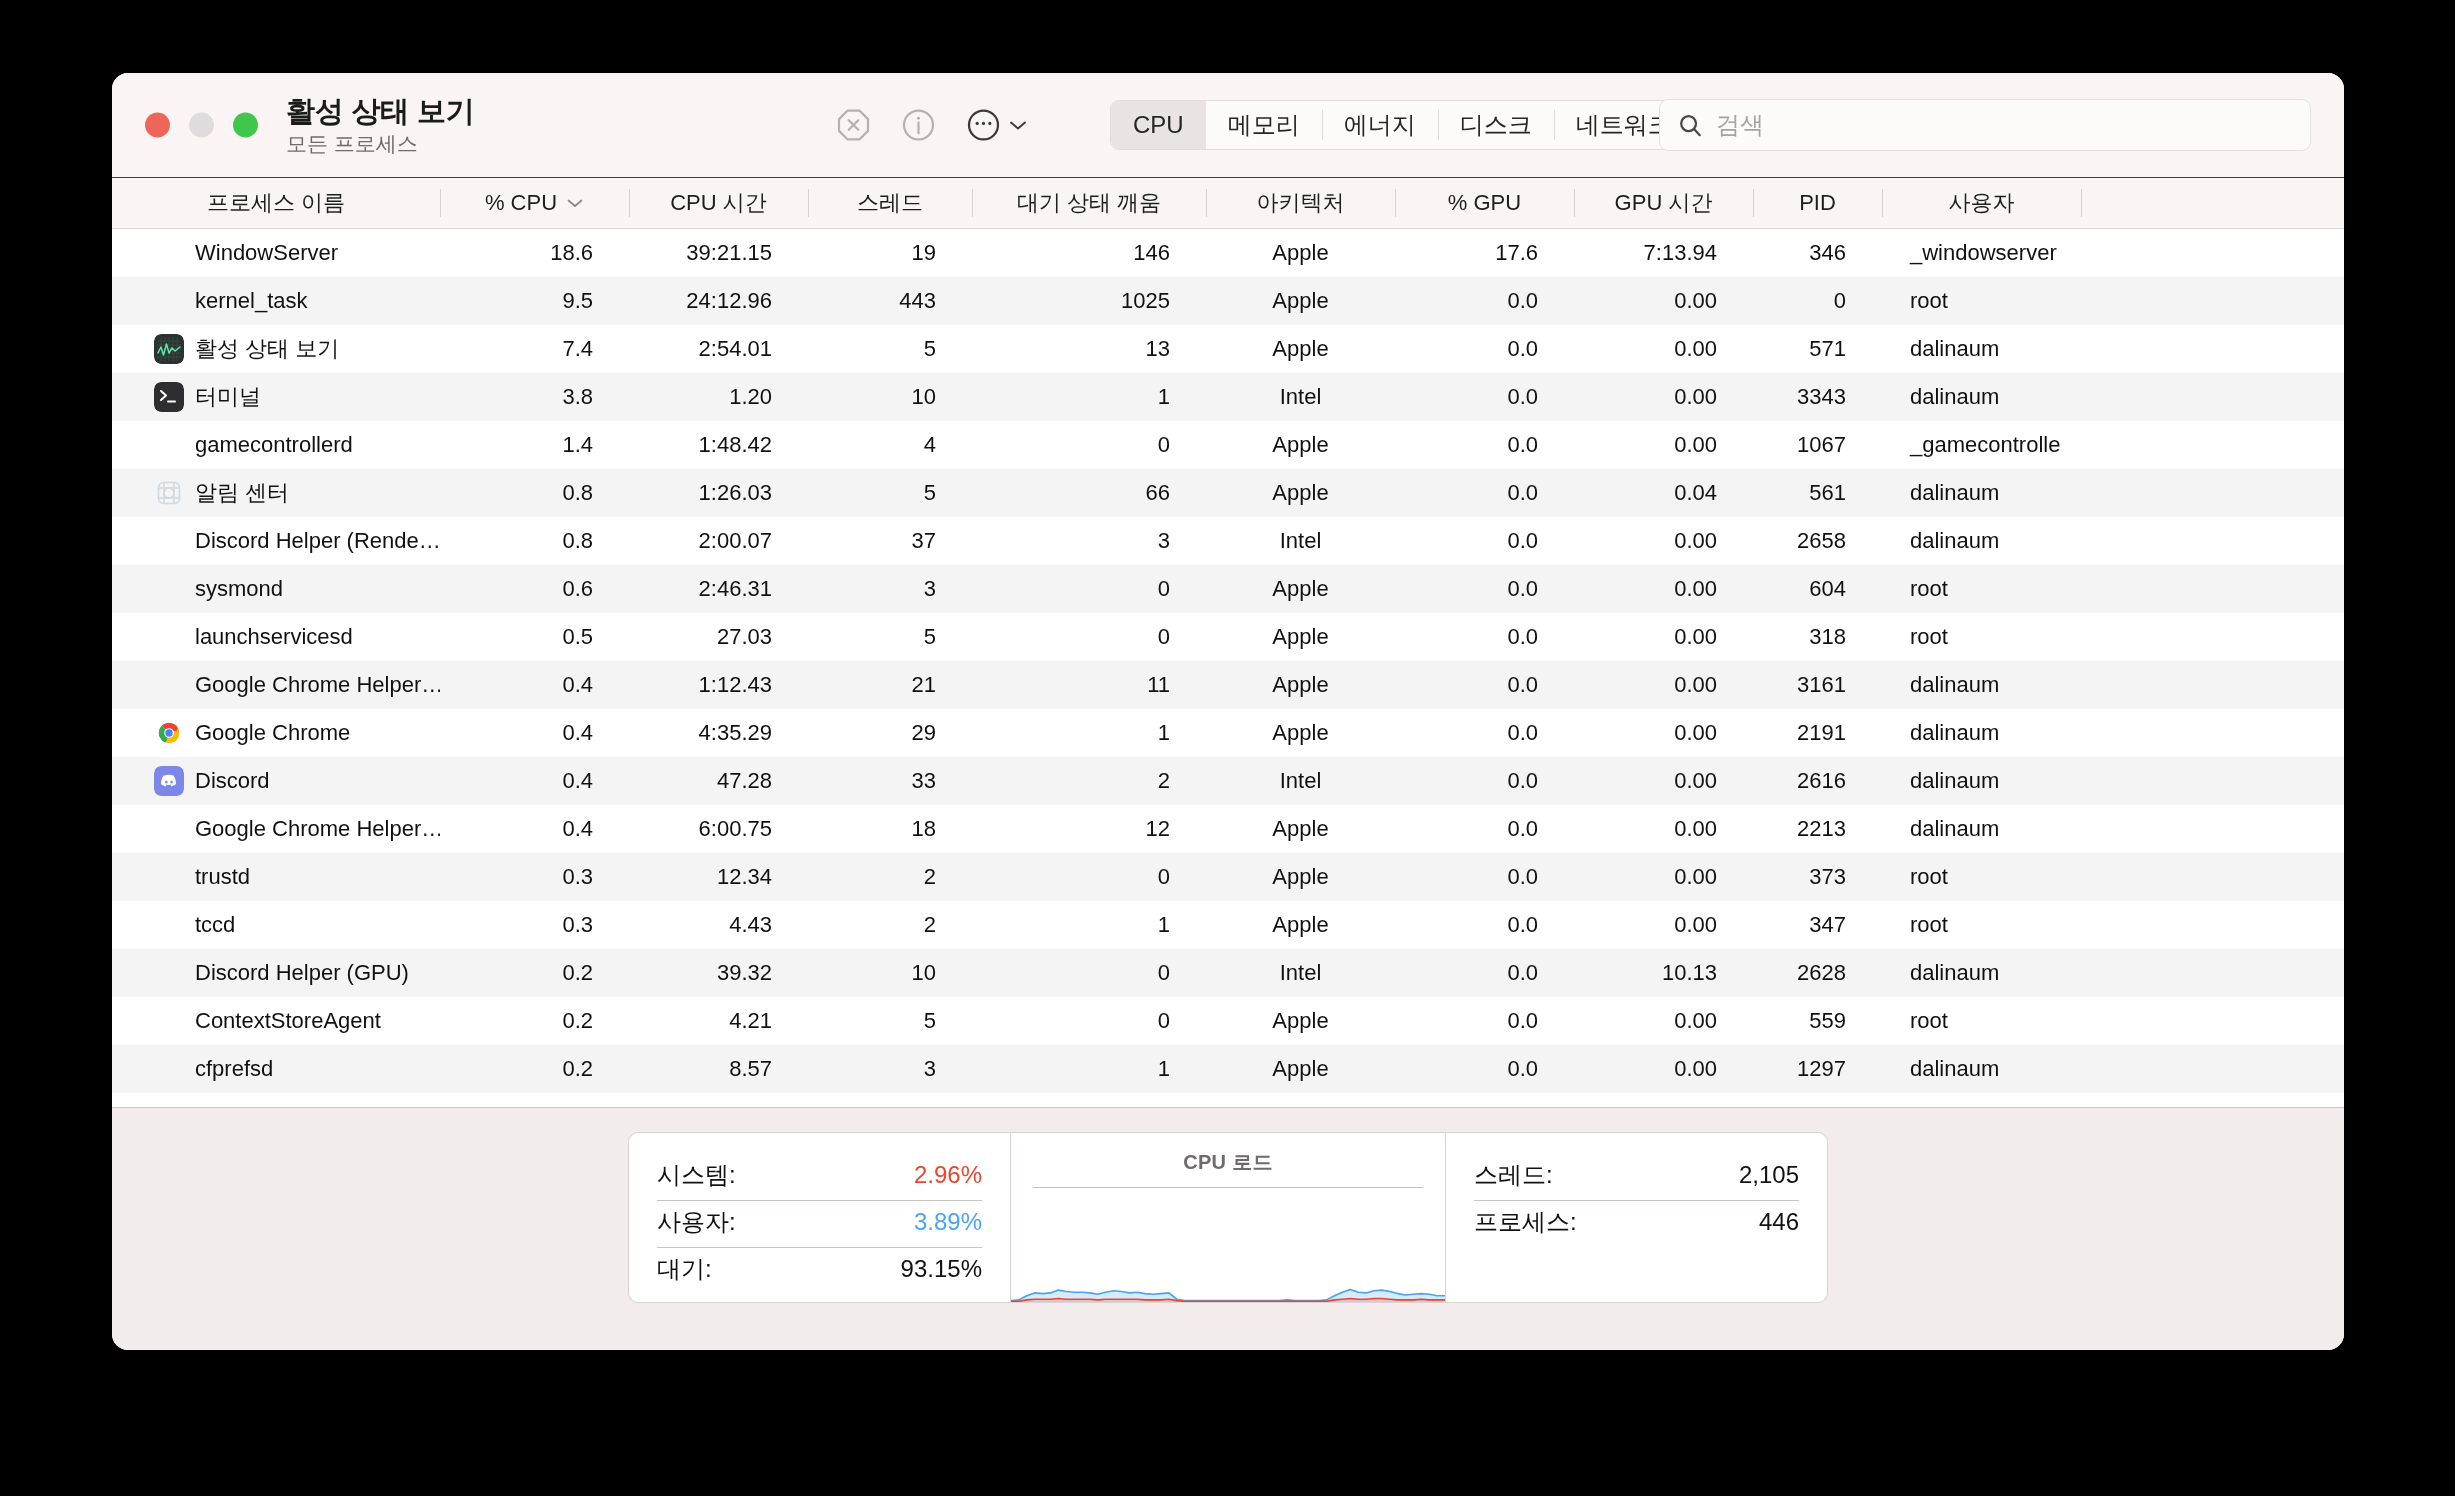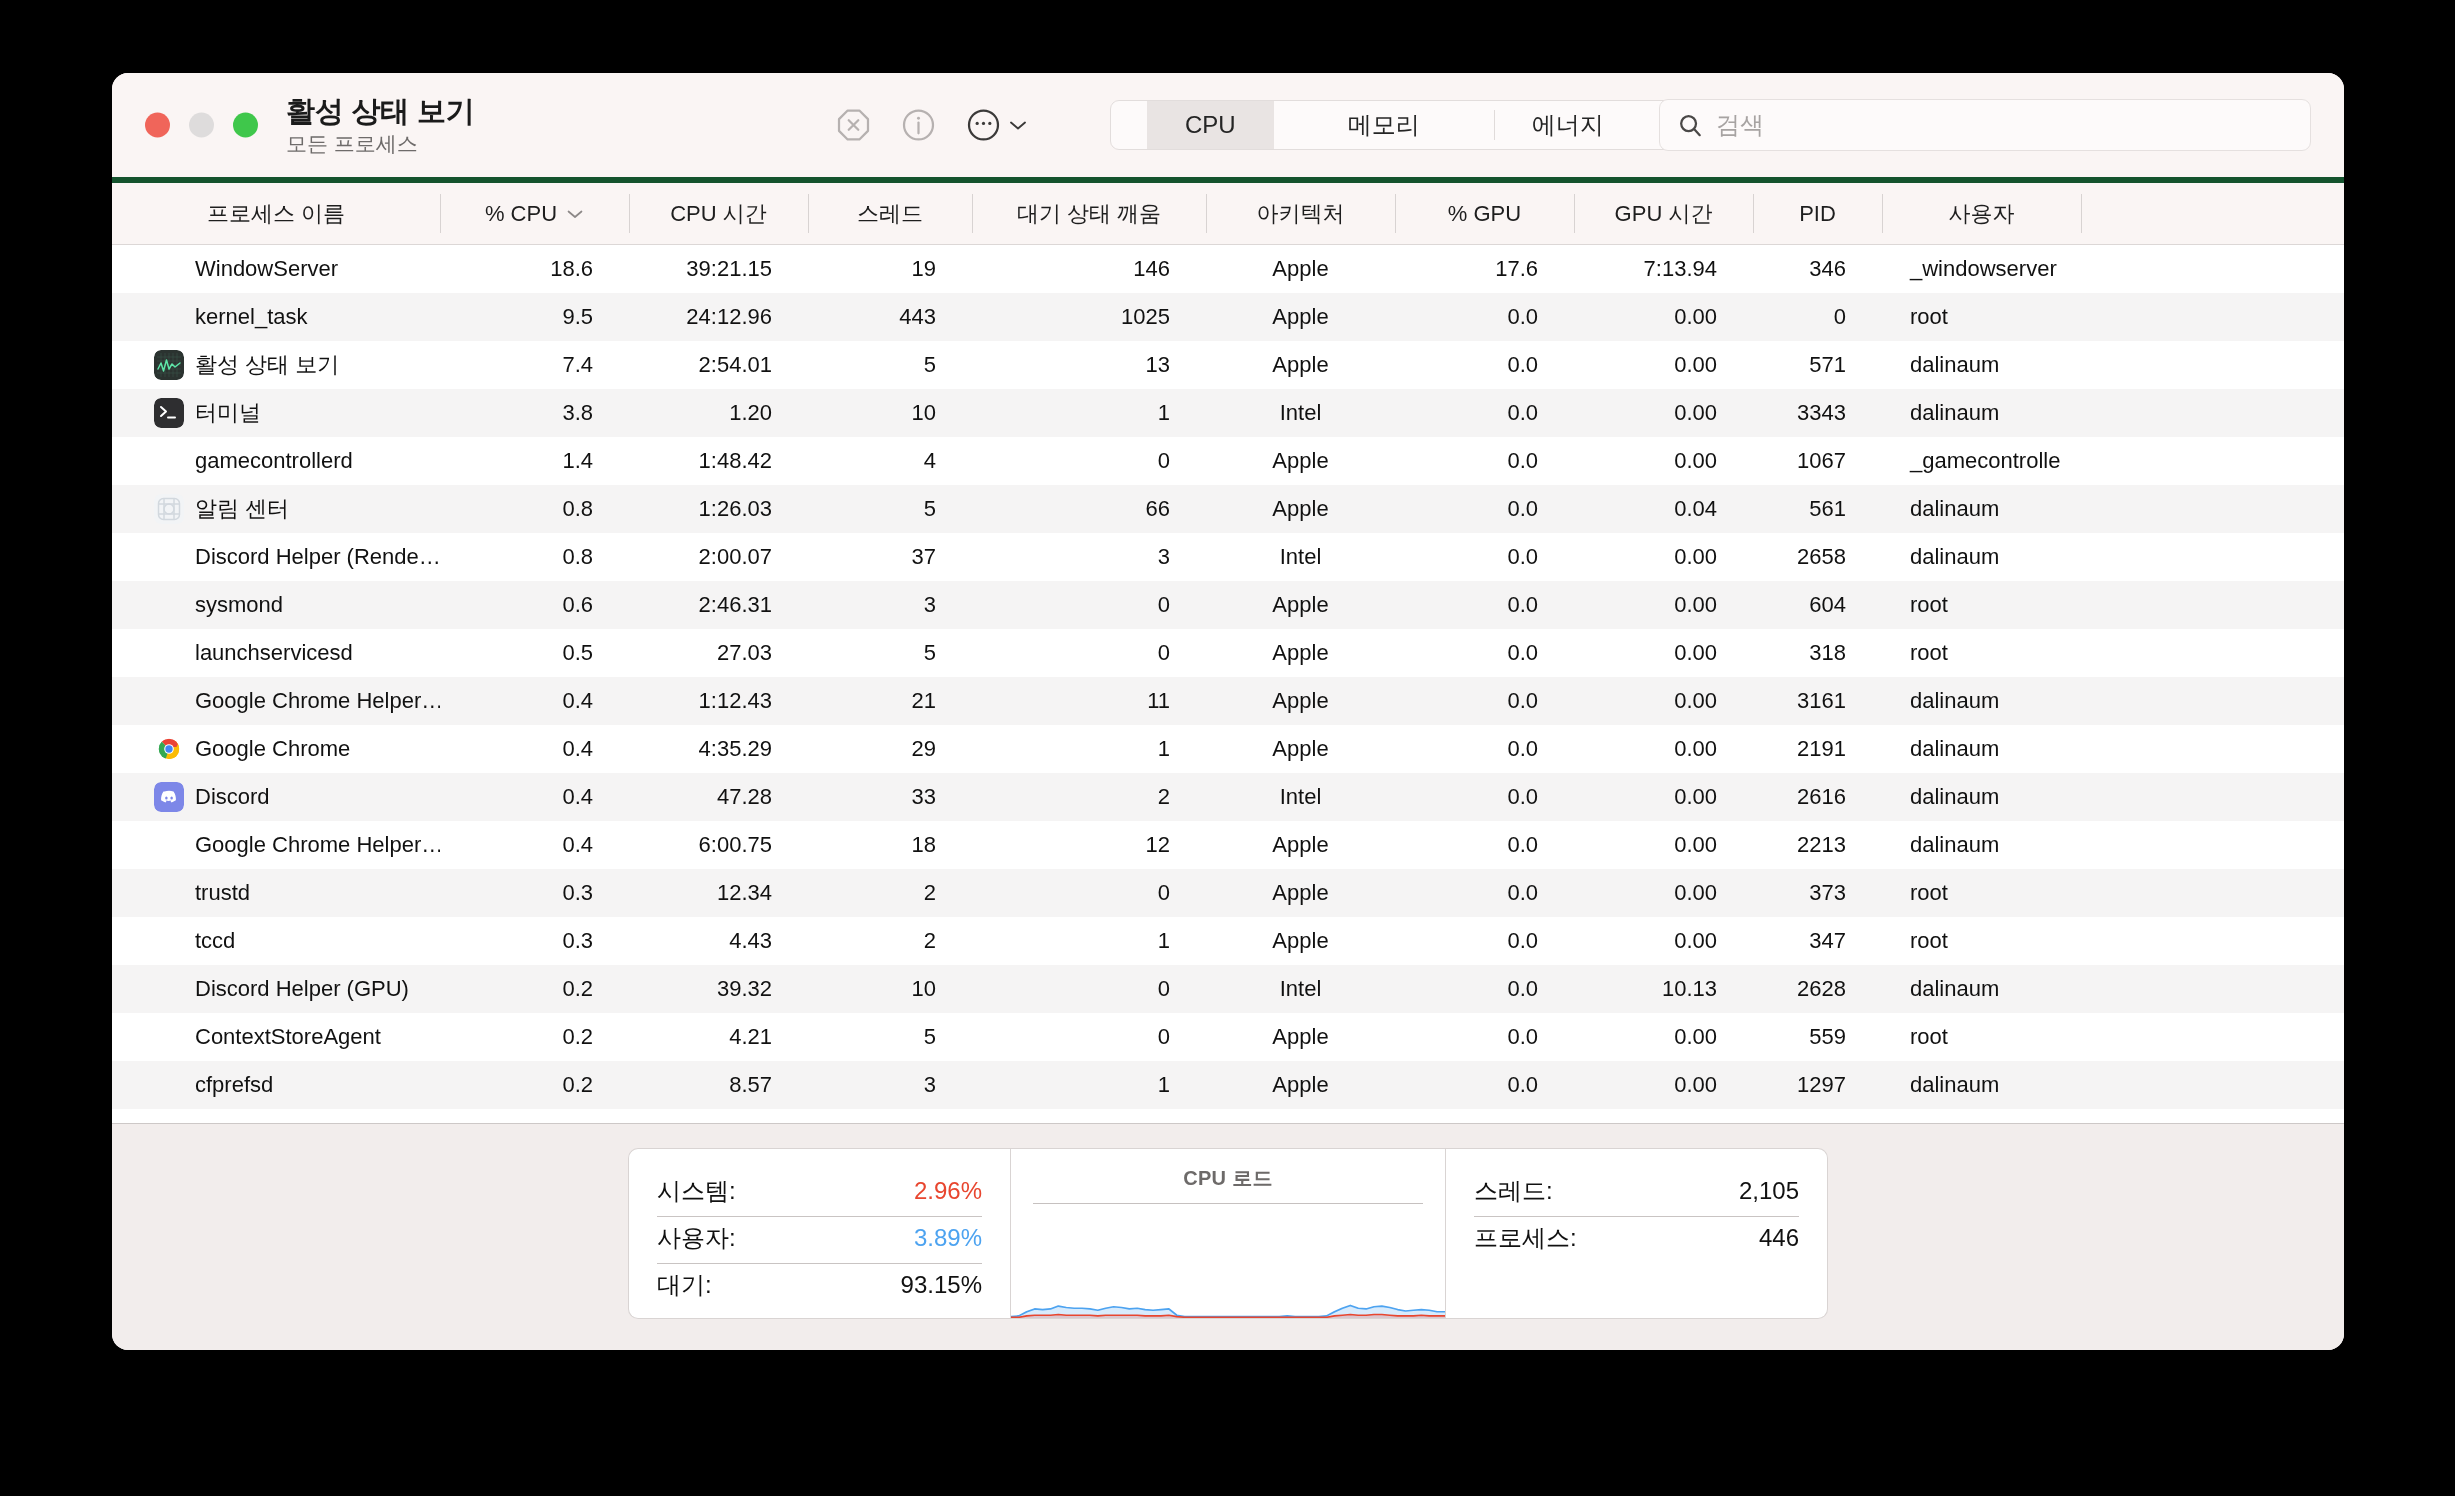--- a/index.html
+++ b/index.html
@@ -80,25 +80,24 @@
     display: flex;
     align-items: stretch;
     background: #fdfafa;
     border: 1px solid #e2dddc;
     border-radius: 9px;
     overflow: hidden;
   }
   .seg {
     position: relative;
     display: flex; align-items: center; justify-content: center;
-    padding: 0 38px;
+    padding: 0 22px;
     font-size: 24px;
     color: #252525;
     white-space: nowrap;
-    margin-left: 36px;
   }
   .seg + .seg::before {
     content: "";
     position: absolute;
     left: 0; top: 9px; bottom: 9px;
     width: 1px;
     background: #e0dbda;
   }
   .seg.active {
     background: #e9e4e3;
@@ -117,23 +116,23 @@
     display: flex;
     align-items: center;
     padding: 0 17px;
     gap: 12px;
   }
   .search-icon { width: 27px; height: 27px; flex: 0 0 auto; display:block; }
   .search-ph { font-size: 24px; color: #a7a3a2; }
 
   
   .colhead {
-    height: 68px;
+    height: 52px;
     background: #faf5f4;
-    border-top: 6px solid #14532d;
+    border-top: 1px solid #14532d;
     border-bottom: 1px solid #dcd7d6;
     display: flex;
     align-items: stretch;
     position: relative;
   }
   .colhead .ch {
     position: relative;
     display: flex;
     align-items: center;
     justify-content: center;

